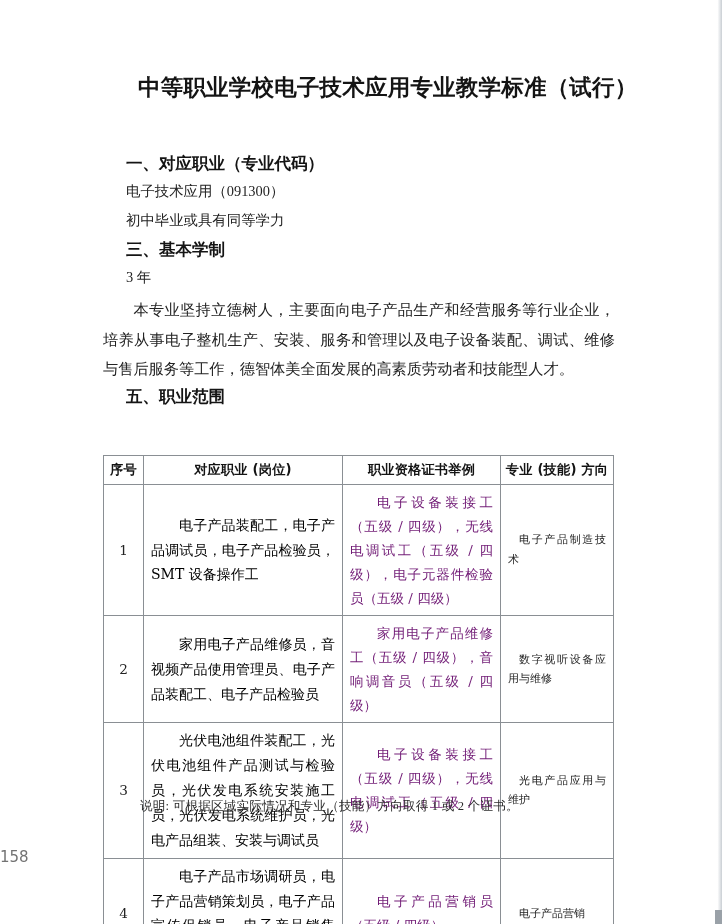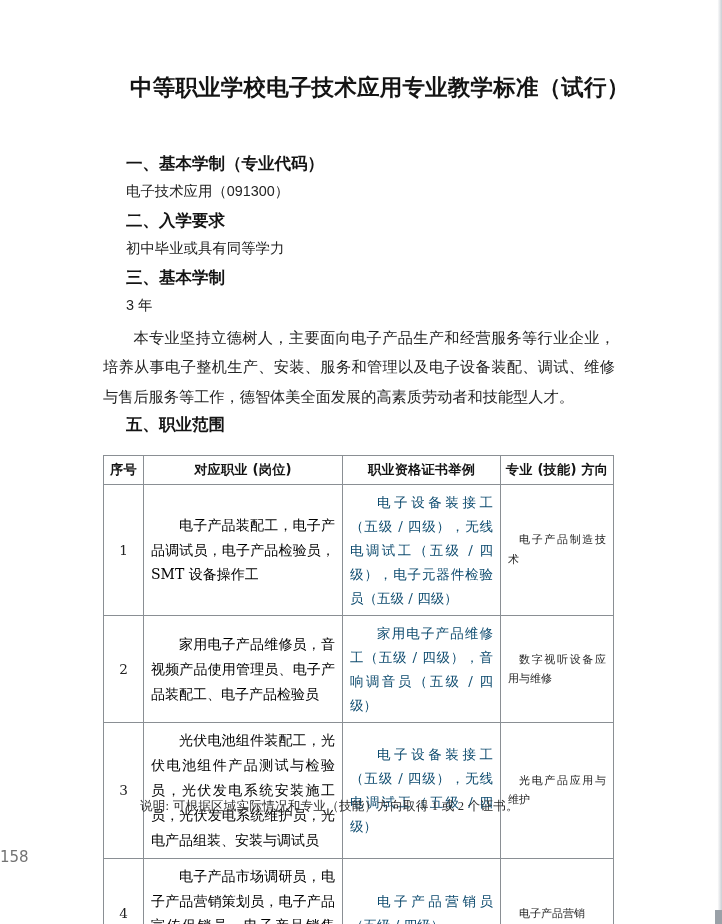--- a/index.html
+++ b/index.html
@@ -42,21 +42,21 @@
     top: 0;
     width: 715px;
     height: 924px;
     box-sizing: border-box;
     padding: 0;
   }
 
   
   .doc-title {
     position: absolute;
-    left: 130px;
+    left: 138px;
     top: 48px;
     width: 500px;
     font-family: Liberation Sans, sans-serif;
     font-weight: bold;
     font-size: 22.5px;
     letter-spacing: 0.2px;
     color: #141414;
     white-space: nowrap;
     margin-top: 24px;
   }
@@ -74,21 +74,21 @@
     font-weight: bold;
     font-size: 16.5px;
     color: #141414;
     margin: 0 0 3px 0;
     padding-left: 23px;
     line-height: 1.5;
   }
   .sec-head.tight { margin-top: 1px; }
 
   .sec-text {
-    font-family: Liberation Sans, sans-serif;
+    font-family: Liberation Serif, serif;
     font-size: 14.4px;
     color: #232323;
     margin: 0 0 6px 0;
     padding-left: 23px;
     line-height: 1.62;
   }
 
   .para {
     font-family: Liberation Sans, sans-serif;
     font-size: 15.2px;
@@ -151,21 +151,21 @@
     color: #000000;
     text-align: justify;
     text-justify: inter-ideograph;
     text-indent: 2em;
     padding: 6px 7px 6px 8px;
   }
   td.cell-cert {
     font-family: "DejaVu Serif", "Liberation Serif", serif;
     font-size: 13.5px;
     line-height: 1.78;
-    color: #0c4a6e;
+    color: #701a75;
     text-align: justify;
     text-justify: inter-ideograph;
     text-indent: 2em;
     padding: 6px 7px 6px 8px;
   }
   td.cell-dir {
     font-family: "DejaVu Serif", "Liberation Serif", serif;
     font-size: 11px;
     line-height: 1.78;
     color: #232323;
@@ -203,24 +203,23 @@
 </style>
 </head>
 <body>
 
 <div class="page">
 
   <h1 class="doc-title">中等职业学校电子技术应用专业教学标准（试行）</h1>
 
   <div class="content">
 
-    <h2 class="sec-head">一、基本学制（专业代码）</h2>
+    <h2 class="sec-head">一、对应职业（专业代码）</h2>
     <p class="sec-text">电子技术应用（091300）</p>
 
-    <h2 class="sec-head tight">二、入学要求</h2>
     <p class="sec-text">初中毕业或具有同等学力</p>
 
     <h2 class="sec-head tight">三、基本学制</h2>
     <p class="sec-text">3 年</p>
 
     <p class="para">本专业坚持立德树人，主要面向电子产品生产和经营服务等行业企业，培养从事电子整机生产、安装、服务和管理以及电子设备装配、调试、维修与售后服务等工作，德智体美全面发展的高素质劳动者和技能型人才。</p>
 
     <h2 class="sec-head tight">五、职业范围</h2>
 
   </div>

